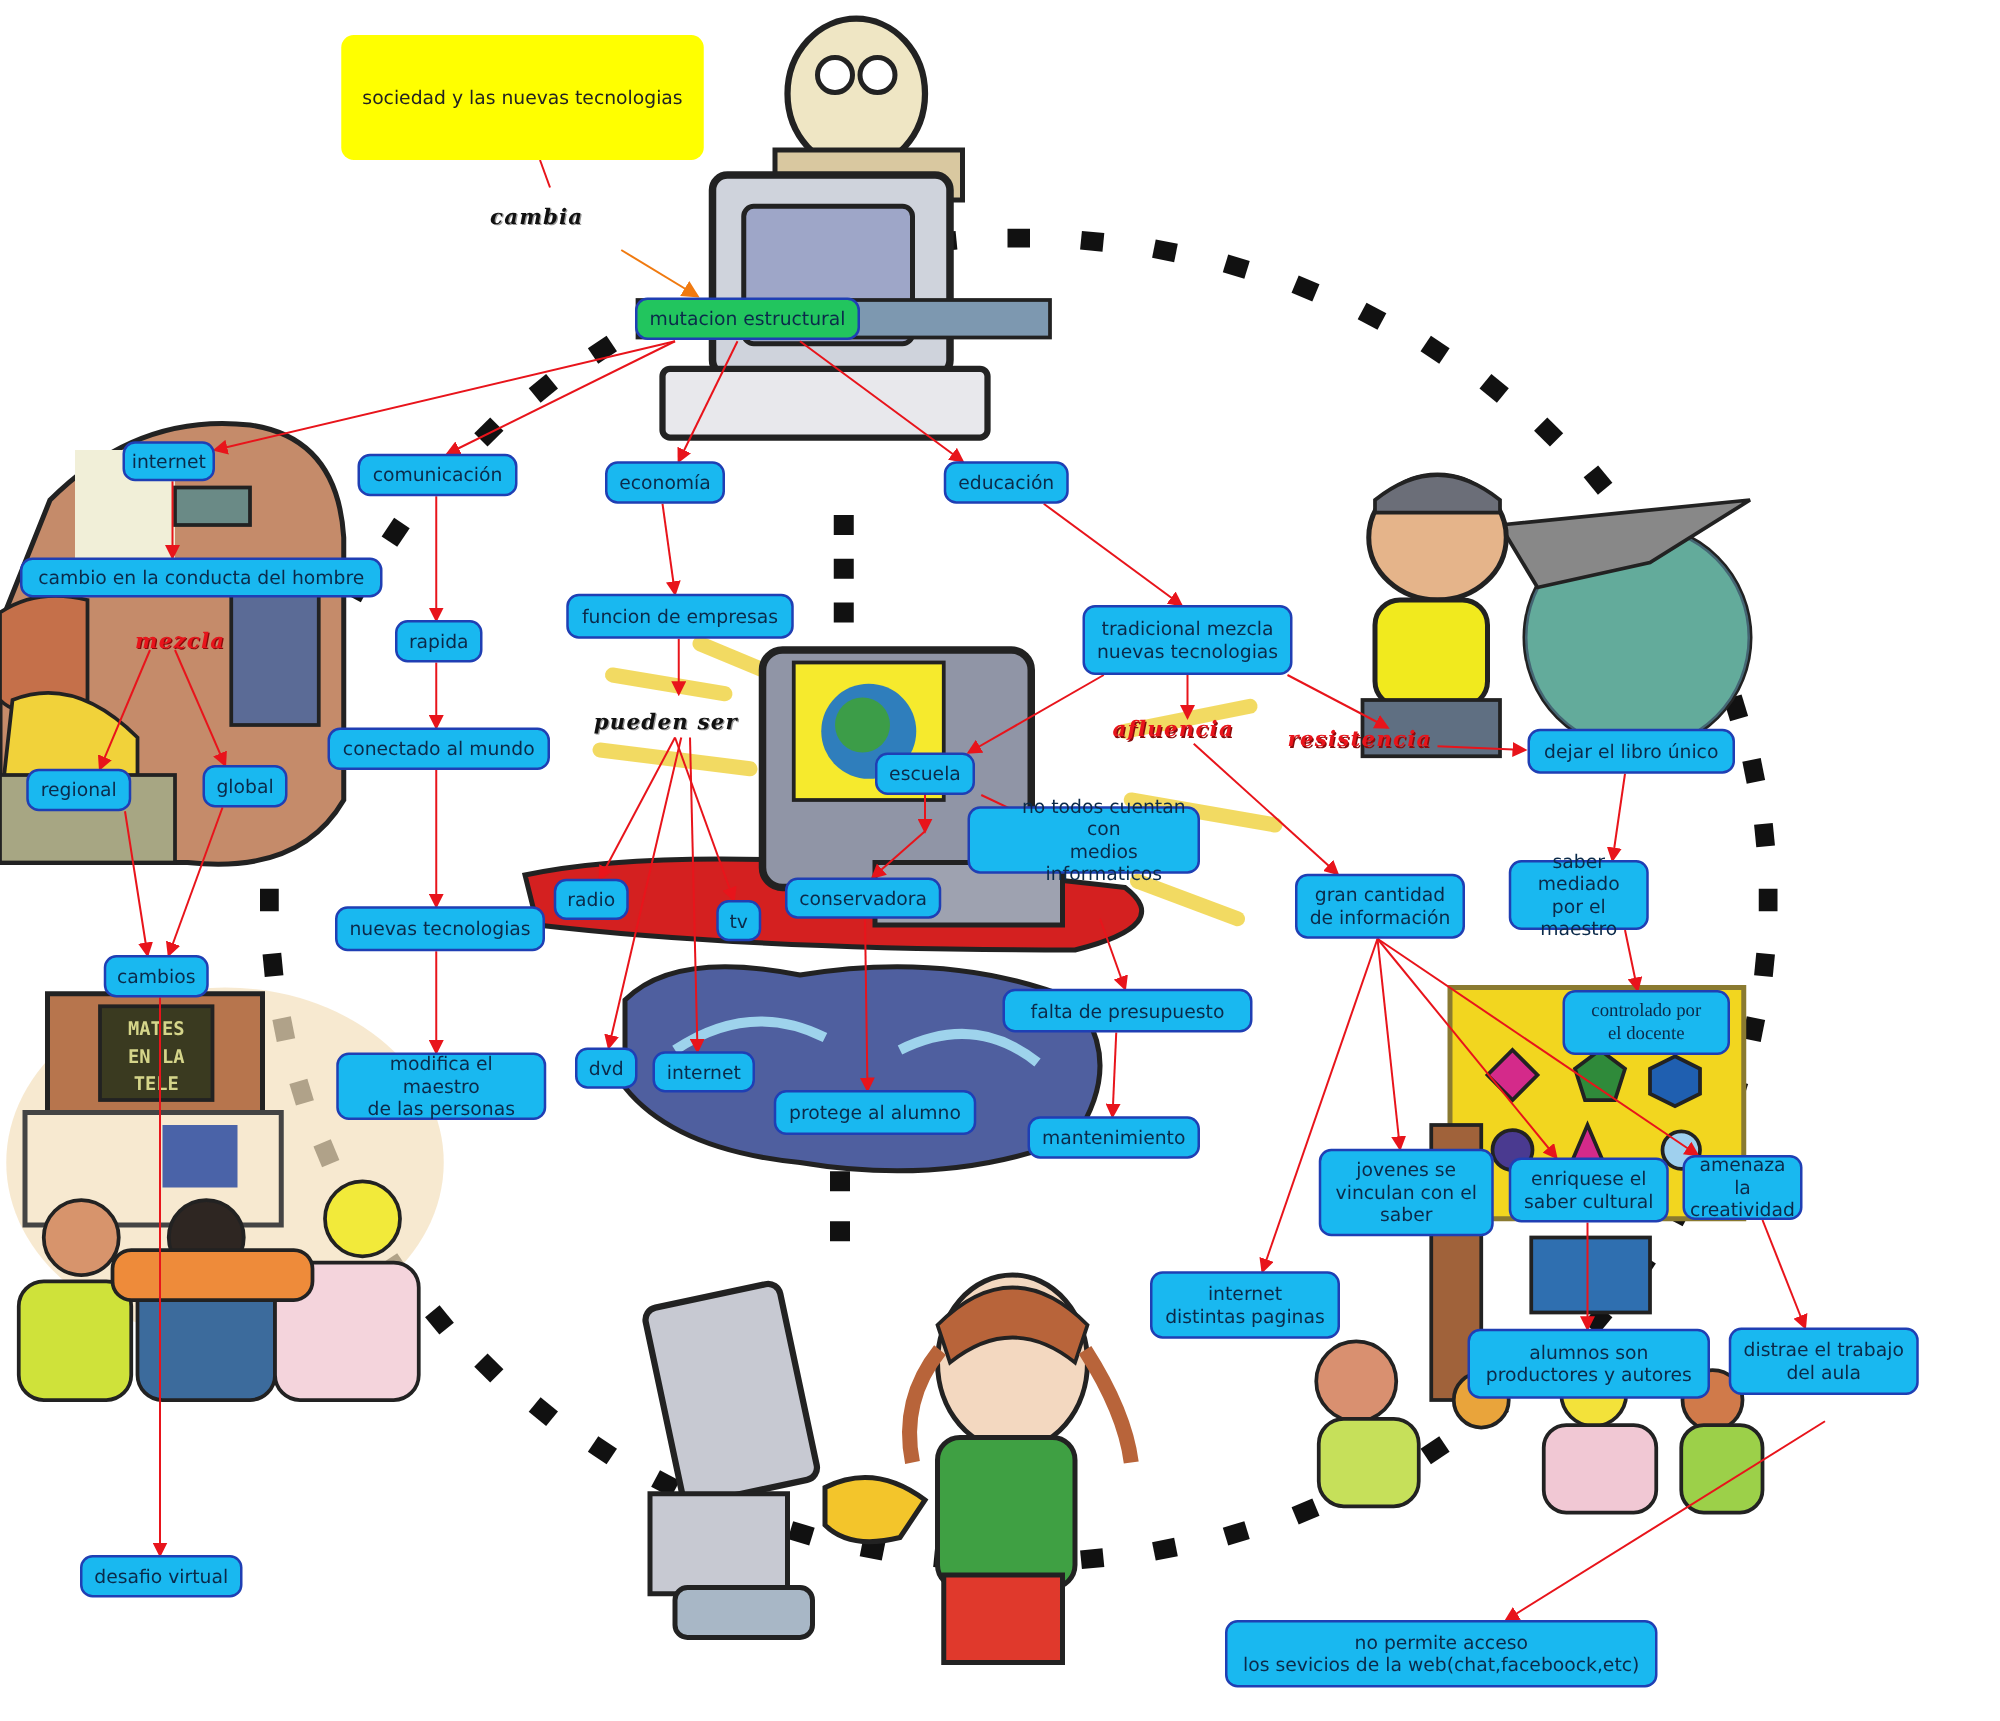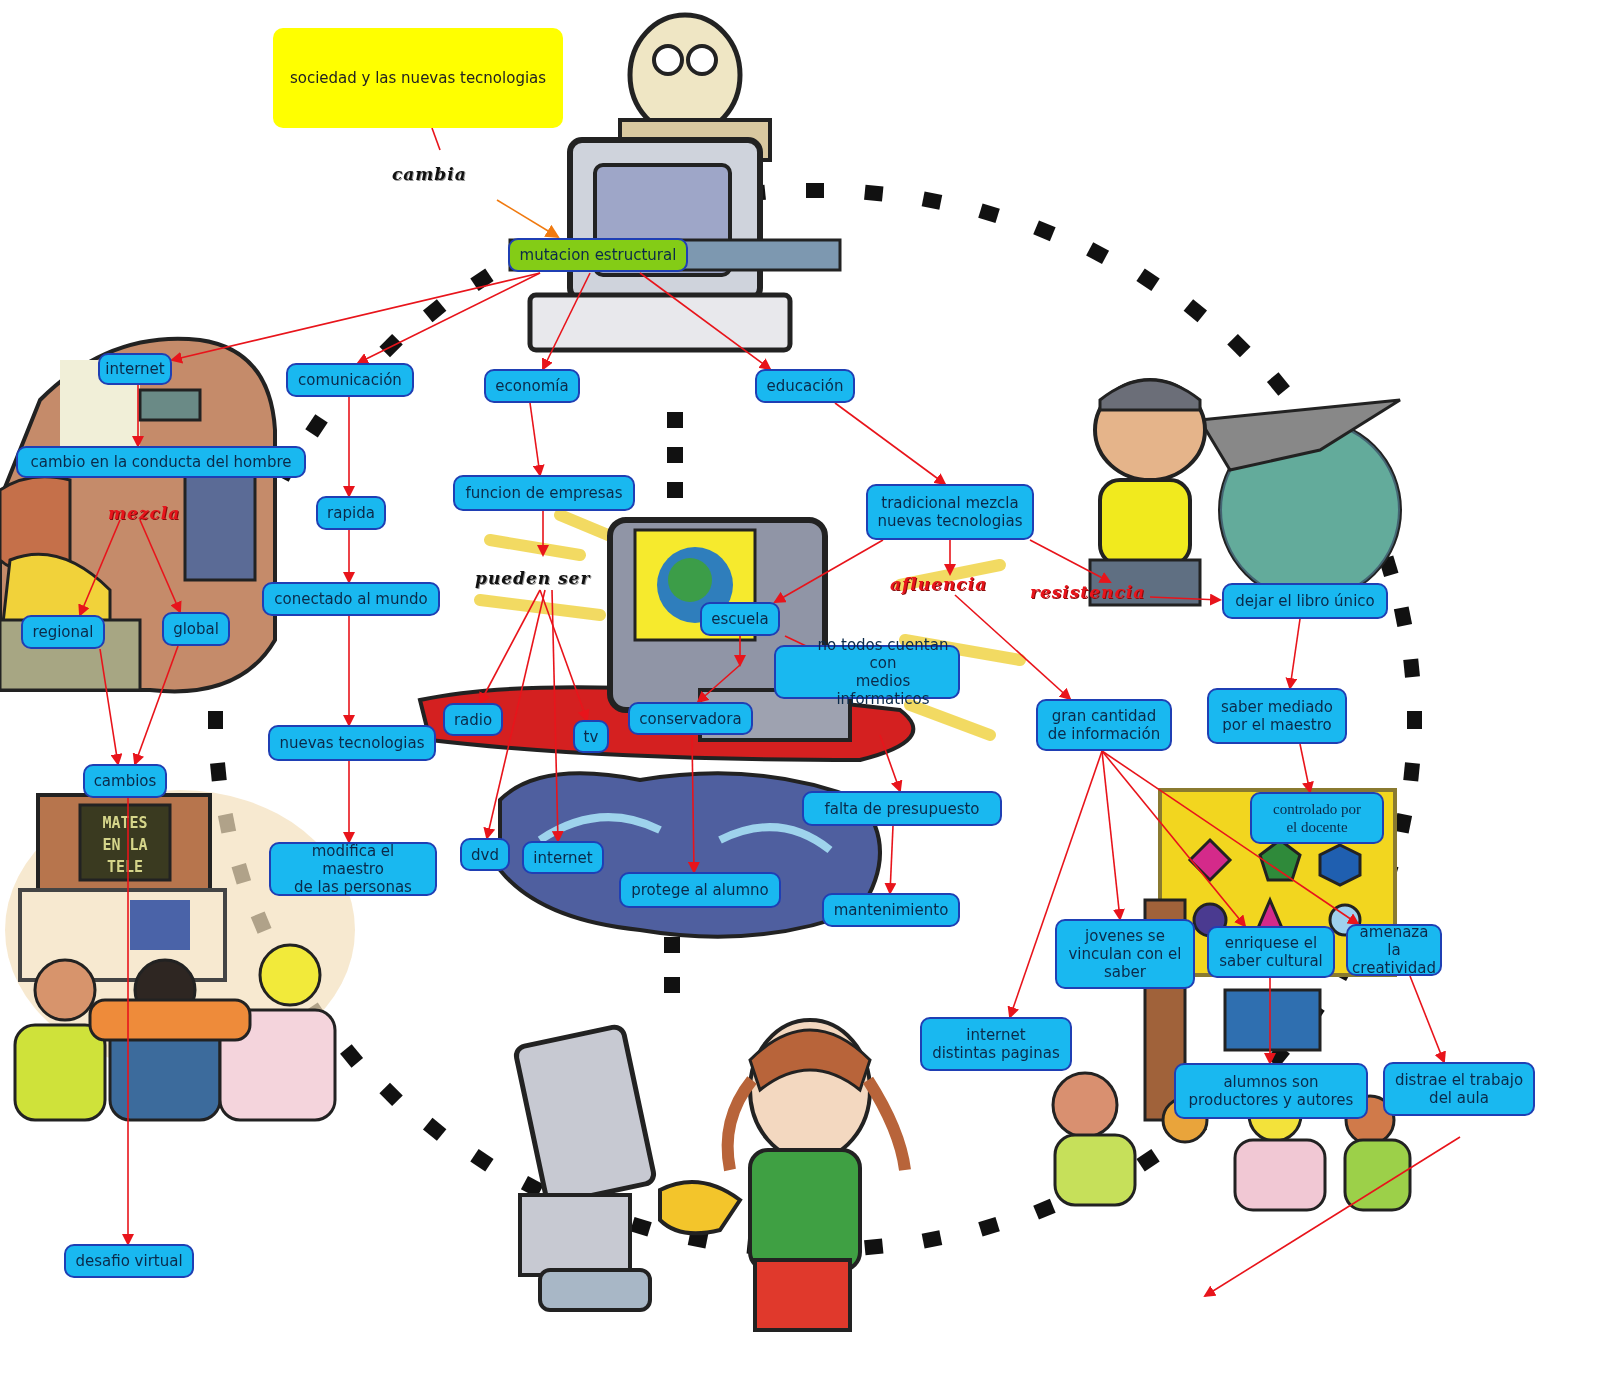--- a/index.html
+++ b/index.html
@@ -7,21 +7,21 @@
          font-family: "DejaVu Sans", sans-serif; }
   #stage { position: absolute; left: 0; top: 0; width: 1600px; height: 1377px; }
   svg.layer { position: absolute; left: 0; top: 0; width: 1600px; height: 1377px; }
   .node {
     position: absolute; box-sizing: border-box;
     background: #19b8f0; border: 2px solid #1f3fb4; border-radius: 10px;
     color: #0b2a4a; font-size: 15px; line-height: 18px; text-align: center;
     display: flex; align-items: center; justify-content: center;
     padding: 2px 8px; white-space: pre-line; cursor: pointer;
   }
-  .node.cyan { background: #84cc16; }
+  .node.cyan { background: #22c55e; }
   .root {
     position: absolute; box-sizing: border-box; background: #ffff00;
     border-radius: 10px; color: #222; font-size: 15px;
     display: flex; align-items: center; justify-content: center; cursor: pointer;
   }
   .linklabel {
     position: absolute; font-family: "DejaVu Serif", serif; font-weight: bold;
     font-style: italic; font-size: 17px; letter-spacing: 1px;
   }
   .linklabel.black { color: #111; text-shadow: 1px 1px 0 #999; }
@@ -288,21 +288,21 @@
   <div class="node" style="left:162px; top:612px; width:68px; height:34px;">global</div>
   <div class="node" style="left:700px; top:602px; width:80px; height:34px;">escuela</div>
   <div class="node" style="left:1222px; top:583px; width:166px; height:36px;">dejar el libro único</div>
   <div class="node" style="left:443px; top:703px; width:60px; height:33px;">radio</div>
   <div class="node" style="left:573px; top:720px; width:36px; height:33px;">tv</div>
   <div class="node" style="left:628px; top:702px; width:125px; height:33px;">conservadora</div>
   <div class="node" style="left:774px; top:645px; width:186px; height:54px;padding-left:40px;">no todos cuentan con
 medios informaticos</div>
   <div class="node" style="left:1036px; top:699px; width:136px; height:52px;">gran cantidad
 de información</div>
-  <div class="node" style="left:1207px; top:688px; width:140px; height:56px;">saber mediado
+  <div class="node" style="left:1207px; top:688px; width:112px; height:56px;">saber mediado
 por el maestro</div>
   <div class="node" style="left:268px; top:725px; width:168px; height:36px;">nuevas tecnologias</div>
   <div class="node" style="left:83px; top:764px; width:84px; height:34px;">cambios</div>
   <div class="node" style="left:1250px; top:792px; width:134px; height:52px;font-family:Liberation Serif, serif;">controlado por
 el docente</div>
   <div class="node" style="left:802px; top:791px; width:200px; height:35px;">falta de presupuesto</div>
   <div class="node" style="left:269px; top:842px; width:168px; height:54px;">modifica el maestro
 de las personas</div>
   <div class="node" style="left:460px; top:838px; width:50px; height:33px;">dvd</div>
   <div class="node" style="left:522px; top:841px; width:82px; height:33px;">internet</div>
@@ -315,13 +315,15 @@
 saber cultural</div>
   <div class="node" style="left:1346px; top:924px; width:96px; height:52px;">amenaza la
 creatividad</div>
   <div class="node" style="left:920px; top:1017px; width:152px; height:54px;">internet
 distintas paginas</div>
   <div class="node" style="left:1174px; top:1063px; width:194px; height:56px;">alumnos son
 productores y autores</div>
   <div class="node" style="left:1383px; top:1062px; width:152px; height:54px;">distrae el trabajo
 del  aula</div>
   <div class="node" style="left:64px; top:1244px; width:130px; height:34px;">desafio virtual</div>
+  <div class="node" style="left:980px; top:1296px; width:346px; height:54px;">no permite acceso
+los sevicios de la web(chat,faceboock,etc)</div>
 </div>
 
 </body></html>

